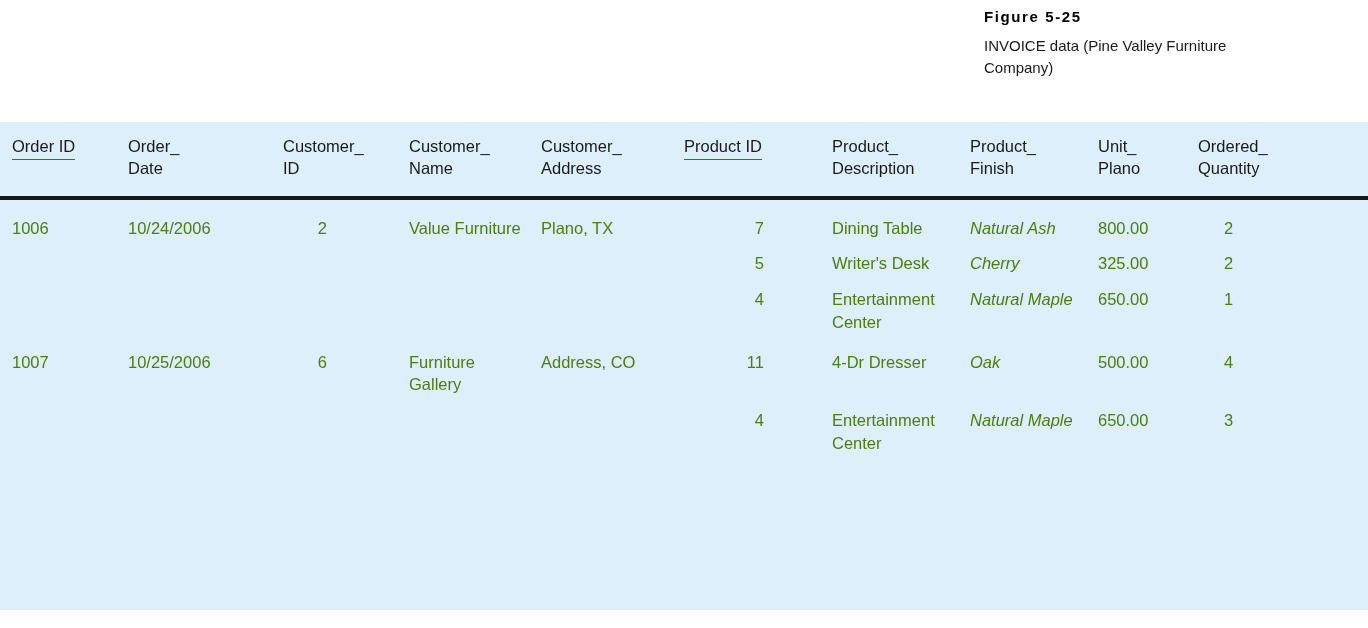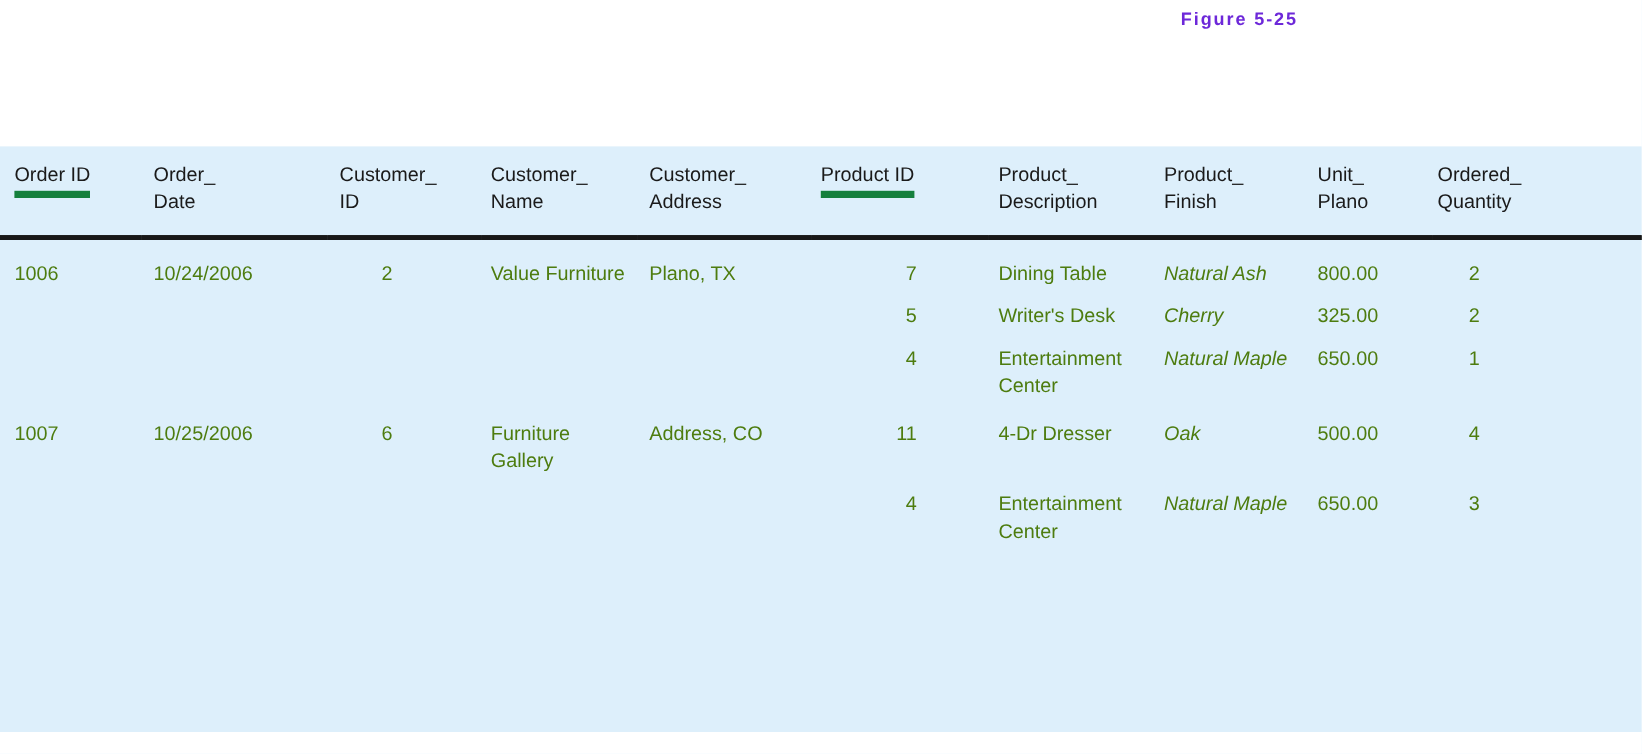--- a/index.html
+++ b/index.html
@@ -21,21 +21,21 @@
   #caption-block {
     position: absolute;
     left: 984px;
     top: 8px;
     width: 384px;
   }
   #figure-number {
     font-size: 15px;
     font-weight: bold;
     letter-spacing: 1.6px;
-    color: #6d28d9;
+    color: #000000;
     line-height: 1.25;
     margin-bottom: 8px;
   }
   #figure-caption {
     font-size: 15px;
     font-weight: normal;
     color: #1a1a1a;
     line-height: 1.45;
     width: 300px;
   }
@@ -75,21 +75,21 @@
     vertical-align: top;
     padding: 14px 0 16px 0;
     line-height: 1.32;
     color: #1a1a1a;
     border-bottom: 4px solid #181818;
   }
   thead th .hdr {
     display: inline-block;
   }
   thead th.key .hdr {
-    border-bottom: 6px solid #15803d;
+    border-bottom: 1px solid #15803d;
     padding-bottom: 1px;
   }
 
   
   th.h-order-id    { padding-left: 12px; }
   th.h-order-date  { padding-left: 10px; }
   th.h-cust-id     { padding-left: 10px; }
   th.h-cust-name   { padding-left: 8px;  }
   th.h-cust-addr   { padding-left: 10px; }
   th.h-prod-id     { padding-left: 8px;  }
@@ -119,20 +119,21 @@
   td.unit-price  { padding-left: 8px;  }
   td.ord-qty     { padding-left: 30px; }
 
   .nowrapcell { white-space: nowrap; }
 </style>
 </head>
 <body>
 
 <div id="caption-block">
   <div id="figure-number">Figure 5-25</div>
+  <div id="figure-caption">INVOICE data (Pine Valley Furniture Company)</div>
 </div>
 
 <div id="table-panel">
   <table class="grid">
     <colgroup>
       <col class="c-order-id">
       <col class="c-order-date">
       <col class="c-cust-id">
       <col class="c-cust-name">
       <col class="c-cust-addr">

